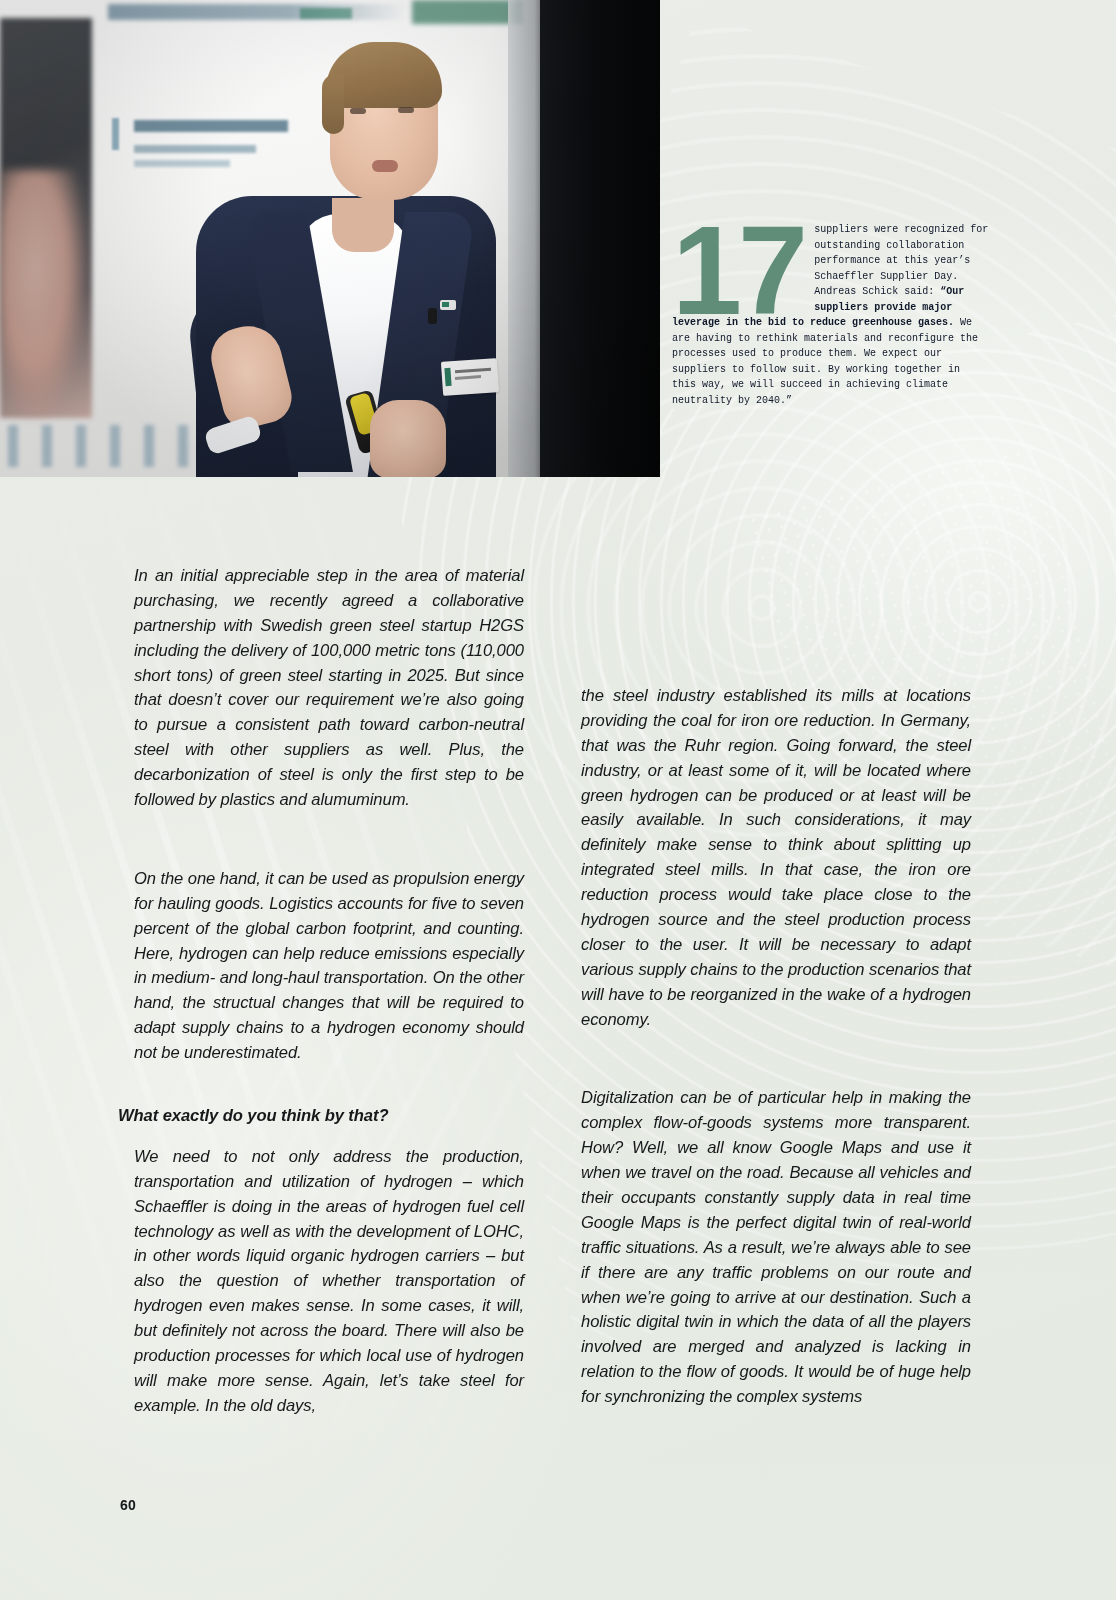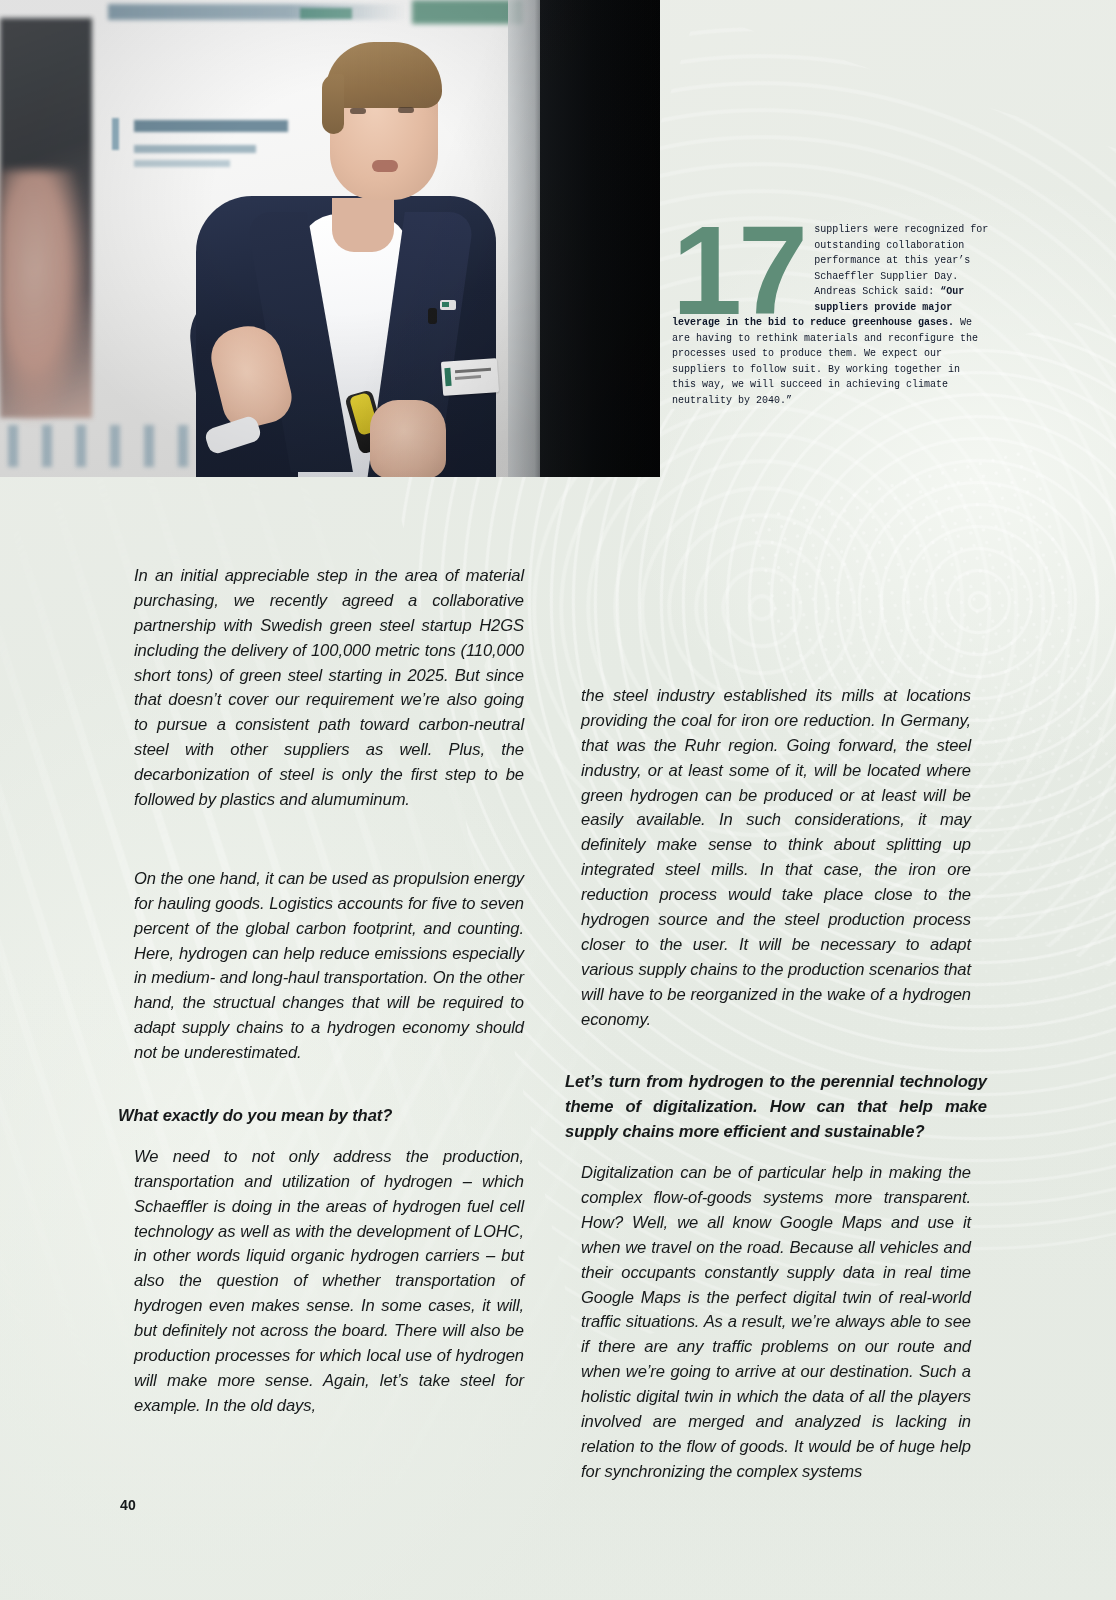--- a/index.html
+++ b/index.html
@@ -533,26 +533,25 @@
     <div class="stat-text">
       <span>suppliers were recognized for outstanding collaboration performance at this year’s Schaeffler Supplier Day. Andreas Schick said: </span><b>“Our suppliers provide major leverage in the bid to reduce greenhouse gases.</b><span> We are having to rethink materials and reconfigure the processes used to produce them. We expect our suppliers to follow suit. By working together in this way, we will succeed in achieving climate neutrality by 2040.”</span>
     </div>
   </div>
 
   <div class="col col-left">
     <p class="a">In an initial appreciable step in the area of material purchasing, we recently agreed a collaborative partnership with Swedish green steel startup H2GS including the delivery of 100,000 metric tons (110,000 short tons) of green steel starting in 2025. But since that doesn’t cover our requirement we’re also going to pursue a consistent path toward carbon-neutral steel with other suppliers as well. Plus, the decarbonization of steel is only the first step to be followed by plastics and alumuminum.</p>
     <div class="gap"></div>
     <p class="a">On the one hand, it can be used as propulsion energy for hauling goods. Logistics accounts for five to seven percent of the global carbon footprint, and counting. Here, hydrogen can help reduce emissions especially in medium- and long-haul transportation. On the other hand, the structual changes that will be required to adapt supply chains to a hydrogen economy should not be underestimated.</p>
     <div class="gap"></div>
-    <p class="q">What exactly do you mean by that?</p>
+    <p class="q">What exactly do you think by that?</p>
     <p class="a">We need to not only address the production, transportation and utilization of hydrogen – which Schaeffler is doing in the areas of hydrogen fuel cell technology as well as with the development of LOHC, in other words liquid organic hydrogen carriers – but also the question of whether transportation of hydrogen even makes sense. In some cases, it will, but definitely not across the board. There will also be production processes for which local use of hydrogen will make more sense. Again, let’s take steel for example. In the old days,</p>
   </div>
 
   <div class="col col-right">
     <p class="a">the steel industry established its mills at locations providing the coal for iron ore reduction. In Germany, that was the Ruhr region. Going forward, the steel industry, or at least some of it, will be located where green hydrogen can be produced or at least will be easily available. In such considerations, it may definitely make sense to think about splitting up integrated steel mills. In that case, the iron ore reduction process would take place close to the hydrogen source and the steel production process closer to the user. It will be necessary to adapt various supply chains to the production scenarios that will have to be reorganized in the wake of a hydrogen economy.</p>
     <div class="gap"></div>
-    <p class="q">Let’s turn from hydrogen to the perennial technology theme of digitalization. How can that help make supply chains more efficient and sustainable?</p>
     <p class="a">Digitalization can be of particular help in making the complex flow-of-goods systems more transparent. How? Well, we all know Google Maps and use it when we travel on the road. Because all vehicles and their occupants constantly supply data in real time Google Maps is the perfect digital twin of real-world traffic situations. As a result, we’re always able to see if there are any traffic problems on our route and when we’re going to arrive at our destination. Such a holistic digital twin in which the data of all the players involved are merged and analyzed is lacking in relation to the flow of goods. It would be of huge help for synchronizing the complex systems</p>
   </div>
 
-  <div class="page-number">40</div>
+  <div class="page-number">60</div>
 
 </div>
 
 </body></html>

